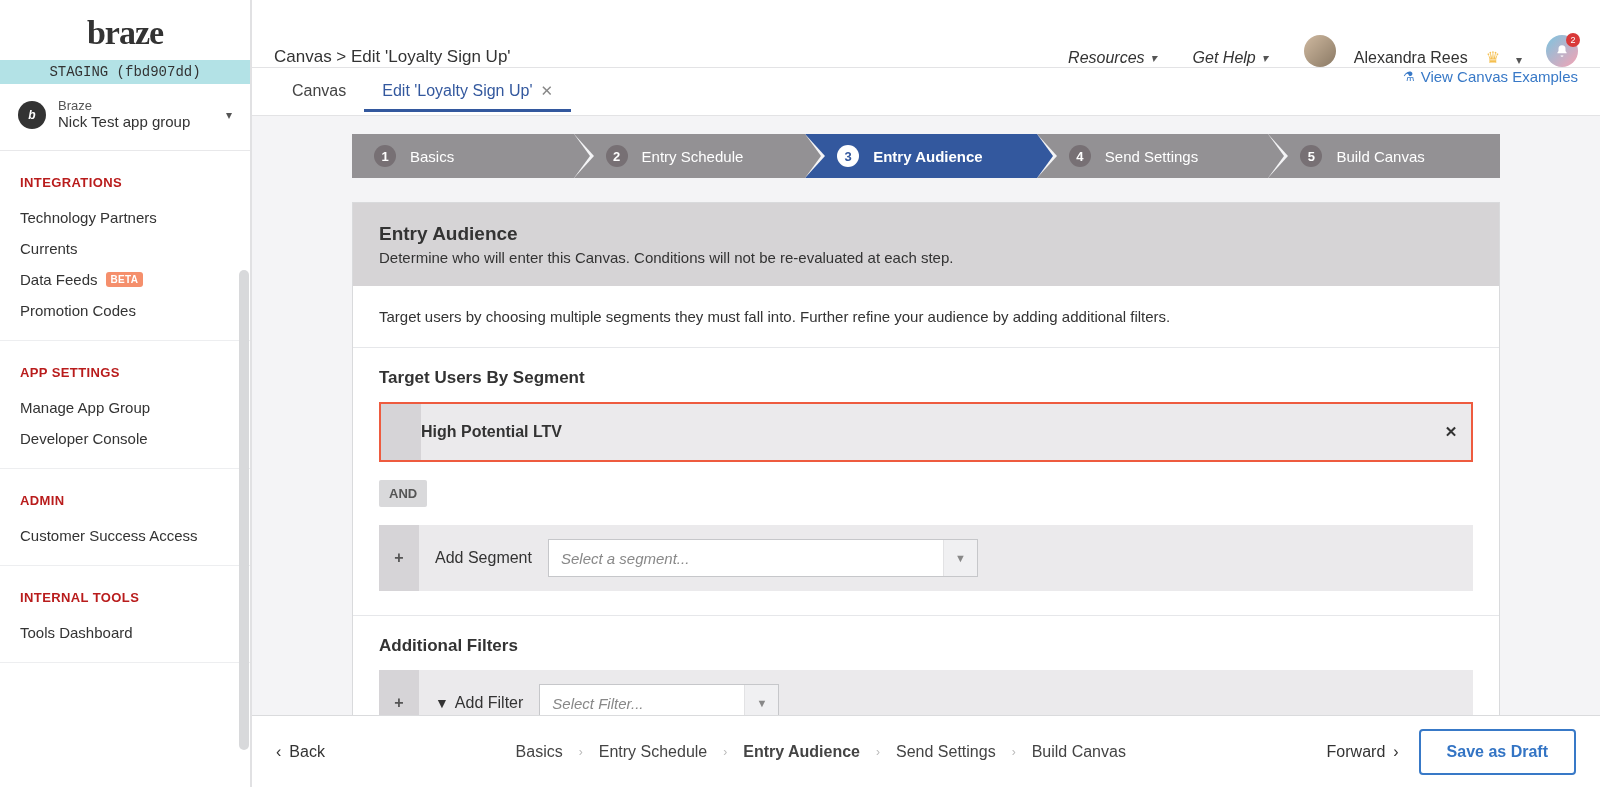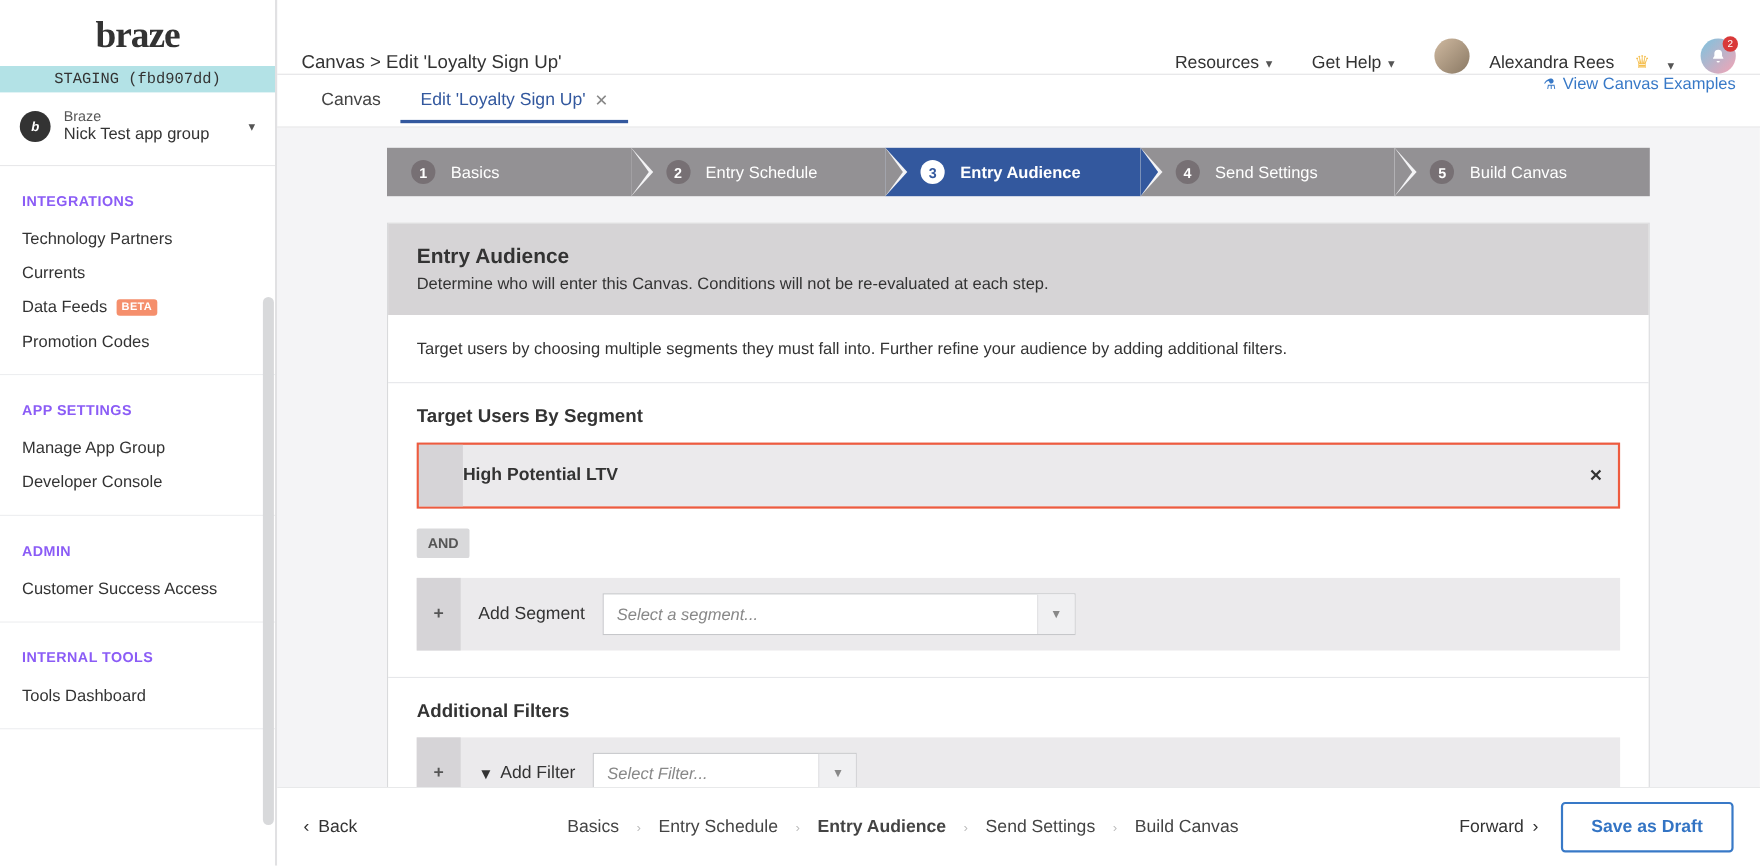--- a/index.html
+++ b/index.html
@@ -25,33 +25,33 @@
   .staging-bar { background: var(--teal-highlight); text-align: center; font-size: 14px; padding: 4px 0; font-weight: 500; font-family: Liberation Mono, monospace; }
   .app-group { display: flex; align-items: center; gap: 12px; padding: 14px 18px 18px; border-bottom: 1px solid #e8e8ea; }
   .app-group-icon { width: 28px; height: 28px; border-radius: 50%; background: #333; display: flex; align-items: center; justify-content: center; color: #fff; font-size: 12px; font-weight: 700; font-style: italic; }
   .app-group-text { flex: 1; }
   .app-group-text .small { font-size: 13px; color: #555; }
   .app-group-text .name { font-size: 15px; color: #333; line-height: 1.25; }
   .chevron { font-size: 12px; color: #555; }
 
   .nav-section { padding: 24px 20px 14px; border-bottom: 1px solid #edeef0; margin-bottom: 0; }
   .nav-section:last-child { border-bottom: none; }
-  .nav-heading { font-size: 13px; font-weight: 600; color: #8b5cf6; letter-spacing: 0.4px; margin-bottom: 12px; }
+  .nav-heading { font-size: 13px; font-weight: 600; color: #b91c1c; letter-spacing: 0.4px; margin-bottom: 12px; }
   .nav-item { font-size: 15px; color: #333; padding: 7px 0; cursor: pointer; display: flex; align-items: center; gap: 8px; }
   .beta-badge { background: #f58f6c; color: #fff; font-size: 10px; font-weight: 700; padding: 2px 5px; border-radius: 3px; letter-spacing: 0.3px; }
 
   .scrollbar-track { position: absolute; right: 0; top: 270px; width: 12px; height: 480px; background: transparent; }
   .scrollbar-thumb { width: 10px; height: 480px; background: #d8d9db; border-radius: 5px; margin-left: 1px; }
 
   
   .main { position: absolute; left: var(--sidebar-width); right: 0; top: 0; bottom: 0; display: flex; flex-direction: column; }
 
   .topbar { height: 68px; border-bottom: 1px solid #e3e3e5; display: flex; align-items: flex-end; padding: 0 22px; gap: 10px; }
   .breadcrumb { font-size: 17px; color: #333; flex: 1; }
-  .top-link { font-size: 16px; color: #333; display: flex; align-items: center; gap: 6px; margin-right: 26px; cursor: pointer; }
+  .top-link { font-size: 16px; color: #333; display: flex; align-items: center; gap: 6px; margin-right: 26px; cursor: pointer; font-style: italic; }
   .avatar { width: 32px; height: 32px; border-radius: 50%; background: linear-gradient(135deg,#cfb9a0,#8a7964); margin-right: 8px; }
   .crown { color: #f5bf4f; font-size: 16px; margin-left: 8px; }
   .notif { position: relative; width: 32px; height: 32px; border-radius: 50%; background: linear-gradient(135deg,#7cc4e0,#f5a3b4); display: flex; align-items: center; justify-content: center; margin-left: 14px; }
   .notif-badge { position: absolute; top: -2px; right: -2px; width: 14px; height: 14px; border-radius: 50%; background: #d93939; color: #fff; font-size: 9px; display: flex; align-items: center; justify-content: center; }
   .bell { width:14px; height:14px; }
 
   .tabs-row { display: flex; align-items: flex-start; padding: 0 22px; height: 48px; border-bottom: 1px solid #e3e3e5; }
   .tab { font-size: 16px; color: #444; padding: 14px 18px 12px; cursor: pointer; display: flex; align-items: center; gap: 8px; }
   .tab.active { color: #33589e; border-bottom: 3px solid #33589e; font-weight: 500; padding-bottom: 9px; }
   .tab .close-x { font-size: 15px; color: #888; }

